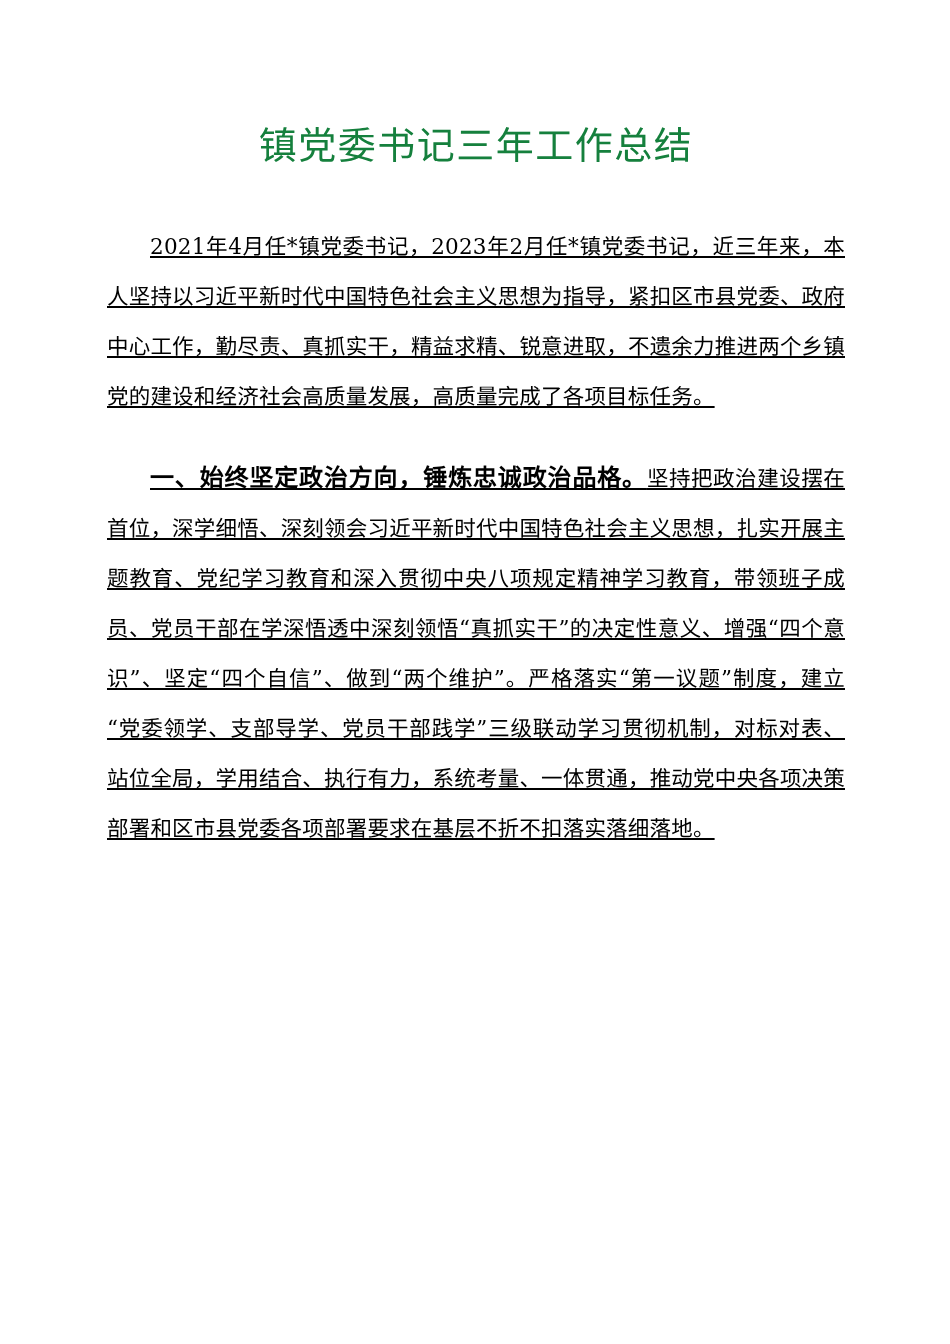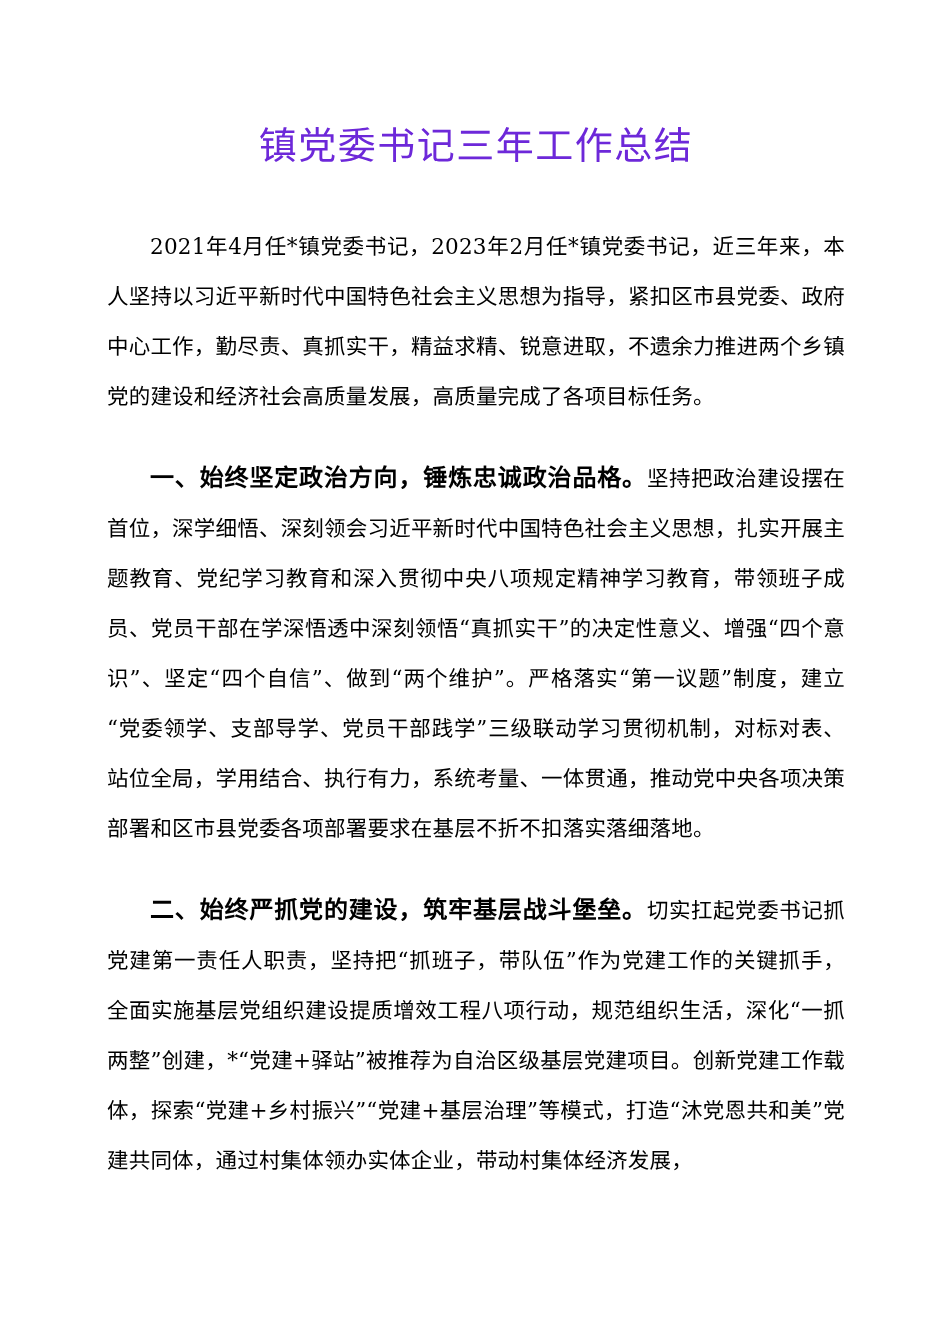--- a/index.html
+++ b/index.html
@@ -27,38 +27,39 @@
     top: 0;
     width: 738px;
   }
 
   .doc-title {
     font-family: "DejaVu Serif", "Liberation Serif", serif;
     font-size: 38px;
     line-height: 56px;
     text-align: center;
     letter-spacing: 1.5px;
-    color: #6d28d9;
+    color: #15803d;
     margin: 0;
     padding-top: 118px;
     padding-bottom: 0;
     white-space: nowrap;
     font-weight: normal;
   }
 
   .para {
     font-size: 21.5px;
     line-height: 50px;
     text-align: justify;
     text-justify: inter-ideograph;
     color: #000000;
     margin: 0;
     text-indent: 2em;
     word-break: break-all;
     letter-spacing: 0.2px;
+    text-decoration: underline;
   }
 
   .para.first {
     margin-top: 47px;
   }
 
   .para.section {
     margin-top: 31px;
   }
 
@@ -78,18 +79,15 @@
     <h1 class="doc-title">镇党委书记三年工作总结</h1>
 
     <p class="para first">
       <span class="hd"></span><span>2021年4月任*镇党委书记，2023年2月任*镇党委书记，近三年来，本人坚持以习近平新时代中国特色社会主义思想为指导，紧扣区市县党委、政府中心工作，勤尽责、真抓实干，精益求精、锐意进取，不遗余力推进两个乡镇党的建设和经济社会高质量发展，高质量完成了各项目标任务。</span>
     </p>
 
     <p class="para section">
       <span class="hd">一、始终坚定政治方向，锤炼忠诚政治品格。</span><span>坚持把政治建设摆在首位，深学细悟、深刻领会习近平新时代中国特色社会主义思想，扎实开展主题教育、党纪学习教育和深入贯彻中央八项规定精神学习教育，带领班子成员、党员干部在学深悟透中深刻领悟“真抓实干”的决定性意义、增强“四个意识”、坚定“四个自信”、做到“两个维护”。严格落实“第一议题”制度，建立“党委领学、支部导学、党员干部践学”三级联动学习贯彻机制，对标对表、站位全局，学用结合、执行有力，系统考量、一体贯通，推动党中央各项决策部署和区市县党委各项部署要求在基层不折不扣落实落细落地。</span>
     </p>
 
-    <p class="para section">
-      <span class="hd">二、始终严抓党的建设，筑牢基层战斗堡垒。</span><span>切实扛起党委书记抓党建第一责任人职责，坚持把“抓班子，带队伍”作为党建工作的关键抓手，全面实施基层党组织建设提质增效工程八项行动，规范组织生活，深化“一抓两整”创建，*“党建+驿站”被推荐为自治区级基层党建项目。创新党建工作载体，探索“党建+乡村振兴”“党建+基层治理”等模式，打造“沐党恩共和美”党建共同体，通过村集体领办实体企业，带动村集体经济发展，</span>
-    </p>
 
   </div>
 </div>
 
 </body></html>

